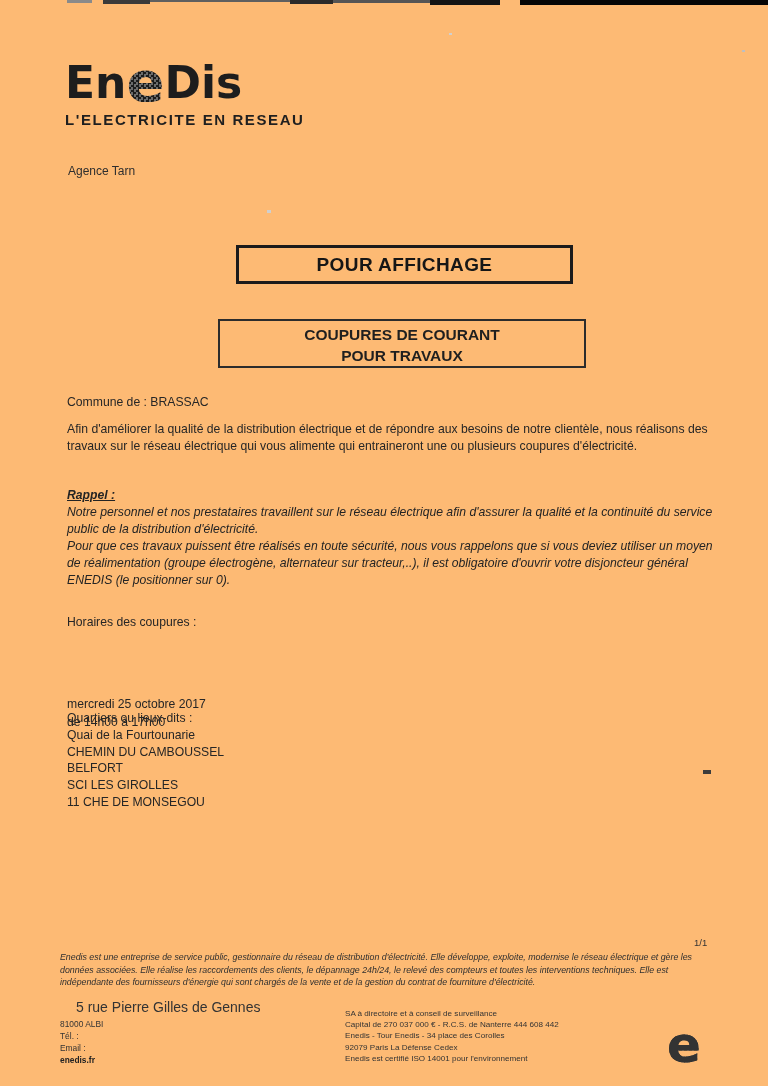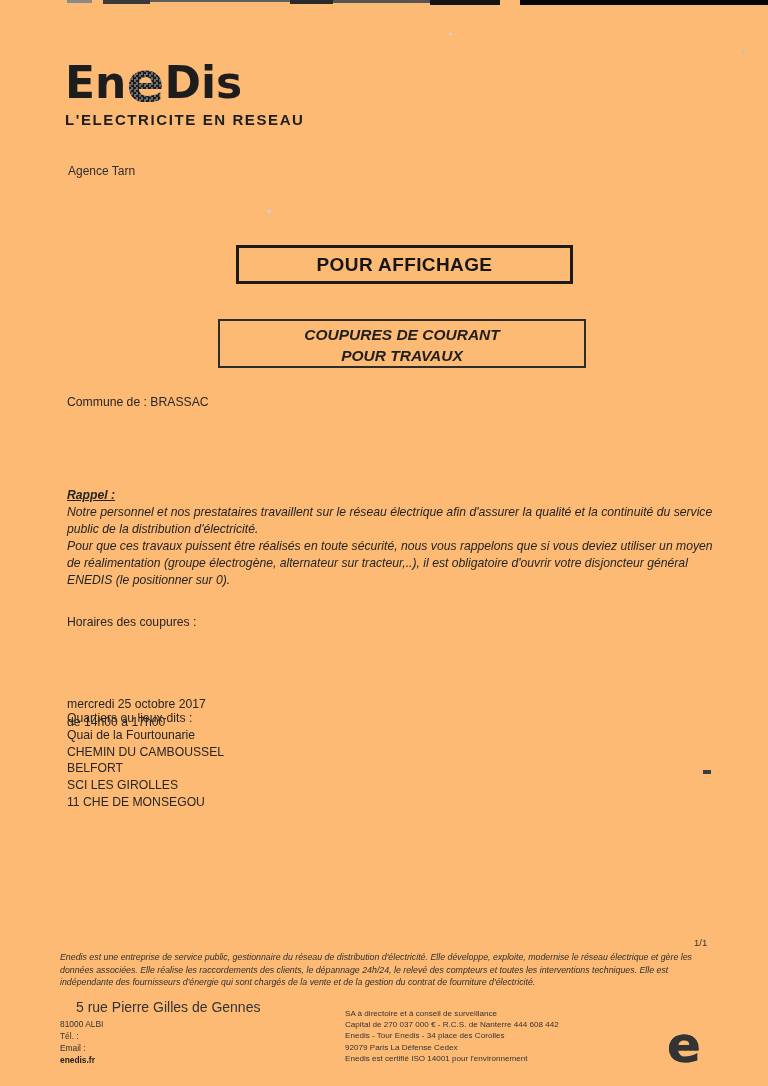--- a/index.html
+++ b/index.html
@@ -69,21 +69,20 @@
     border: 3px solid #1b1b1b;
     display: flex; align-items: center; justify-content: center;
     font-weight: bold; font-size: 19px; letter-spacing: 0.4px; color: #161616;
   }
   .notice-box {
     position: absolute; left: 218px; top: 319px; width: 368px; height: 49px;
     border: 2px solid #2c2c2c;
     text-align: center;
     font-weight: bold; font-size: 15.5px; line-height: 21px; color: #1f1f1f;
     padding-top: 3px;
-    font-style: italic;
   }
 
   
   .btxt { position: absolute; left: 67px; font-size: 12.2px; line-height: 17px; color: #262626; }
   .commune   { top: 394px; }
   .intro     { top: 421px; width: 655px; }
   .rappel    { top: 487px; width: 658px; font-style: italic; color: #242424; }
   .rappel-head { text-decoration: underline; font-weight: bold; }
   .horaires  { top: 614px; }
   .datetime  { top: 696px; line-height: 17.5px; }
@@ -140,20 +139,21 @@
 
   <div class="banner-box">
     <span>POUR AFFICHAGE</span>
   </div>
   <div class="notice-box">
     <div>COUPURES DE COURANT</div>
     <div>POUR TRAVAUX</div>
   </div>
 
   <div class="btxt commune">Commune de : BRASSAC</div>
+  <div class="btxt intro">Afin d'améliorer la qualité de la distribution électrique et de répondre aux besoins de notre clientèle, nous réalisons des travaux sur le réseau électrique qui vous alimente qui entraineront une ou plusieurs coupures d'électricité.</div>
 
   <div class="btxt rappel">
     <div class="rappel-head">Rappel :</div>
     <div>Notre personnel et nos prestataires travaillent sur le réseau électrique afin d'assurer la qualité et la continuité du service public de la distribution d'électricité.</div>
     <div>Pour que ces travaux puissent être réalisés en toute sécurité, nous vous rappelons que si vous deviez utiliser un moyen de réalimentation (groupe électrogène, alternateur sur tracteur,..), il est obligatoire d'ouvrir votre disjoncteur général ENEDIS (le positionner sur 0).</div>
   </div>
 
   <div class="btxt horaires">Horaires des coupures :</div>
 
   <div class="btxt datetime">

